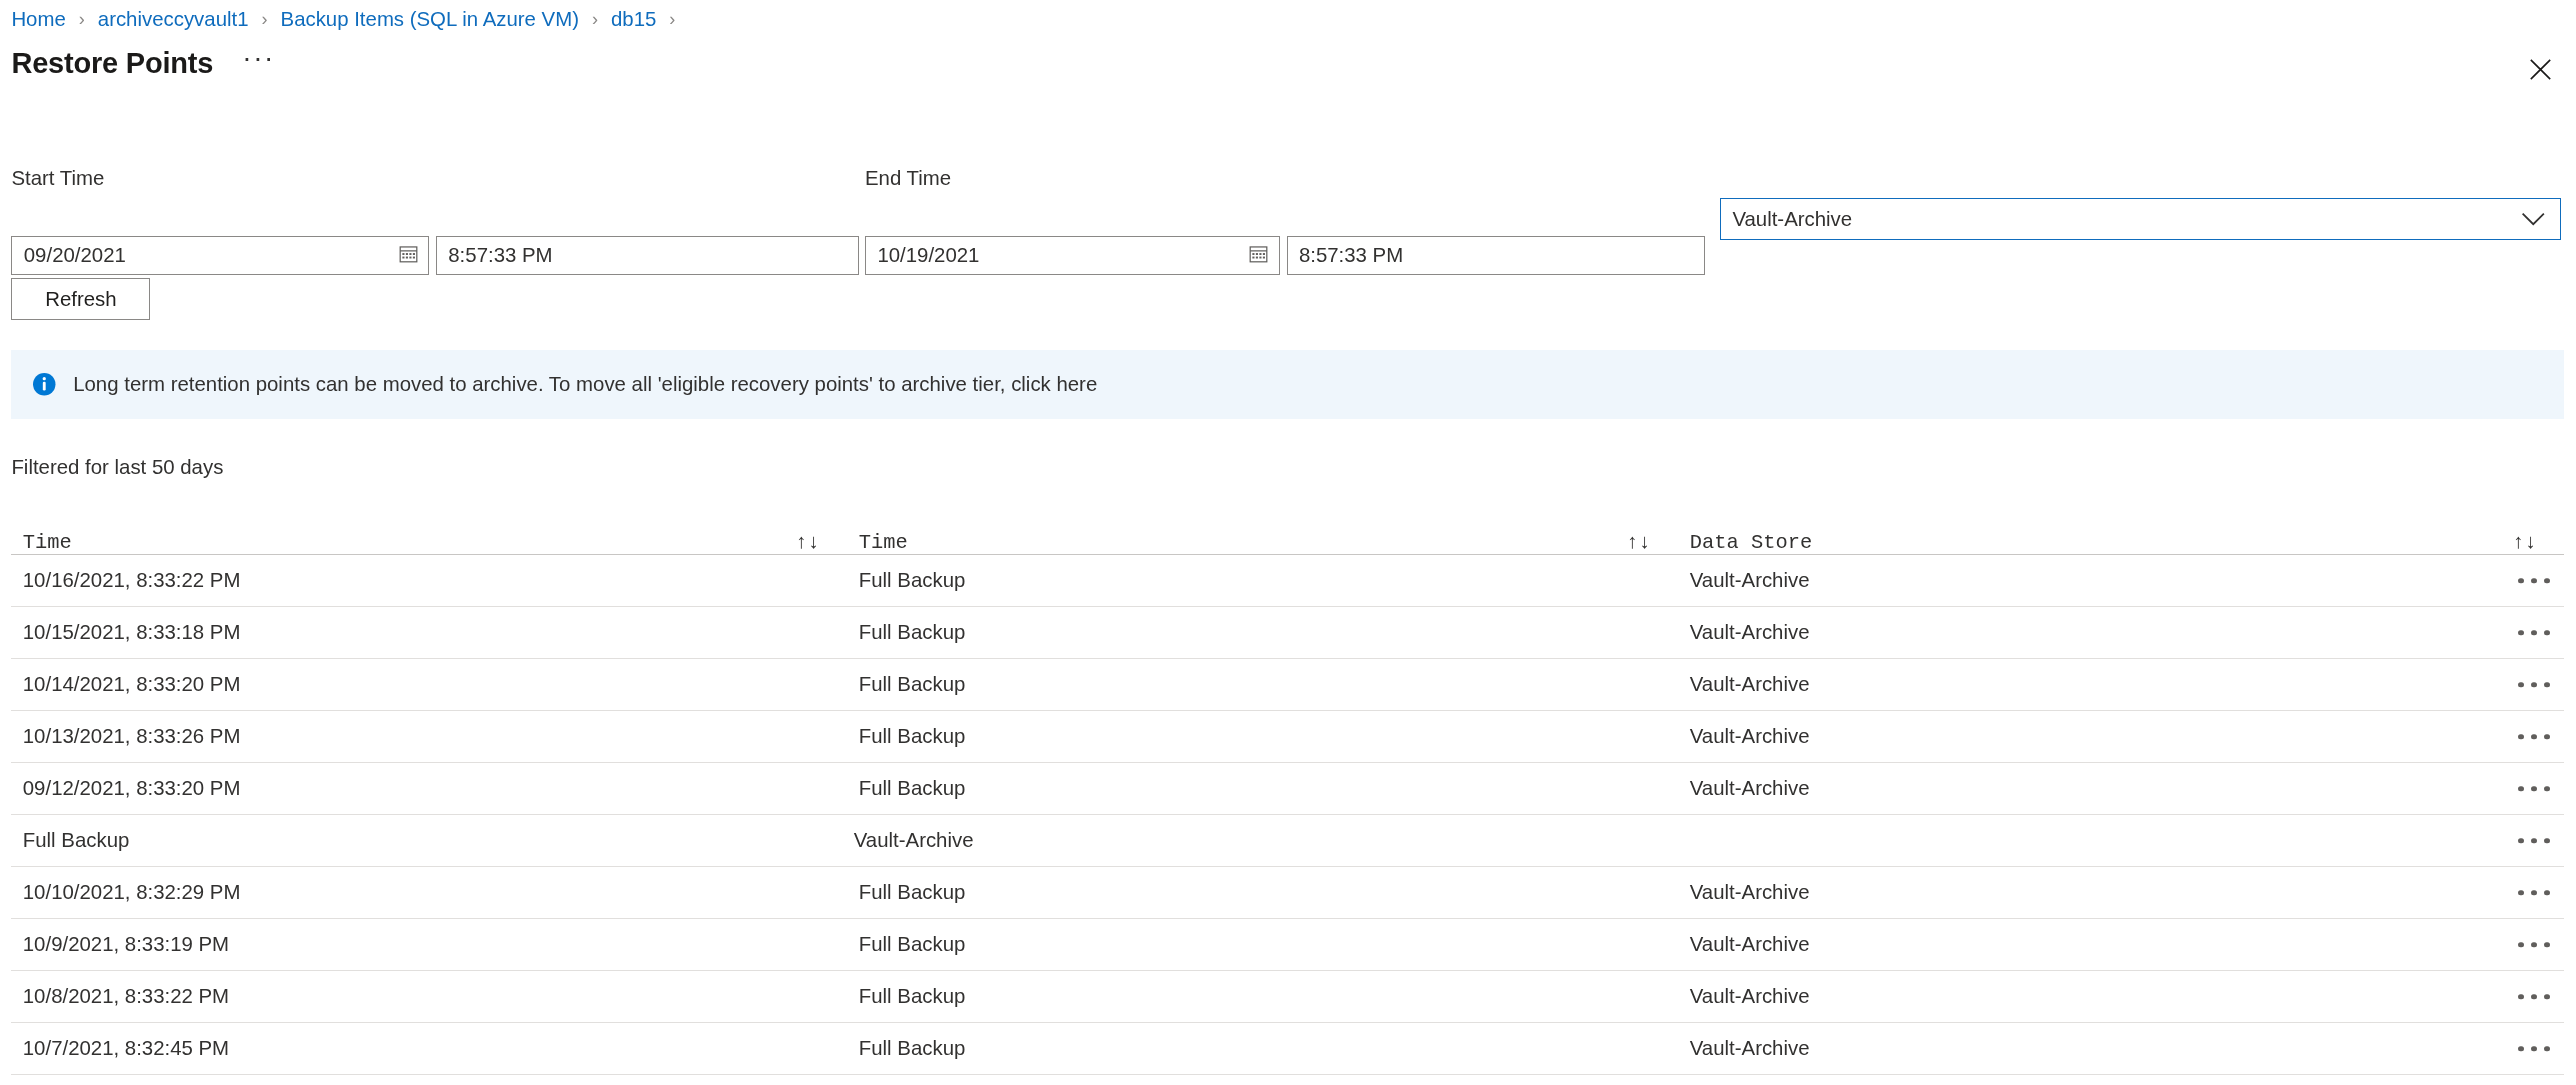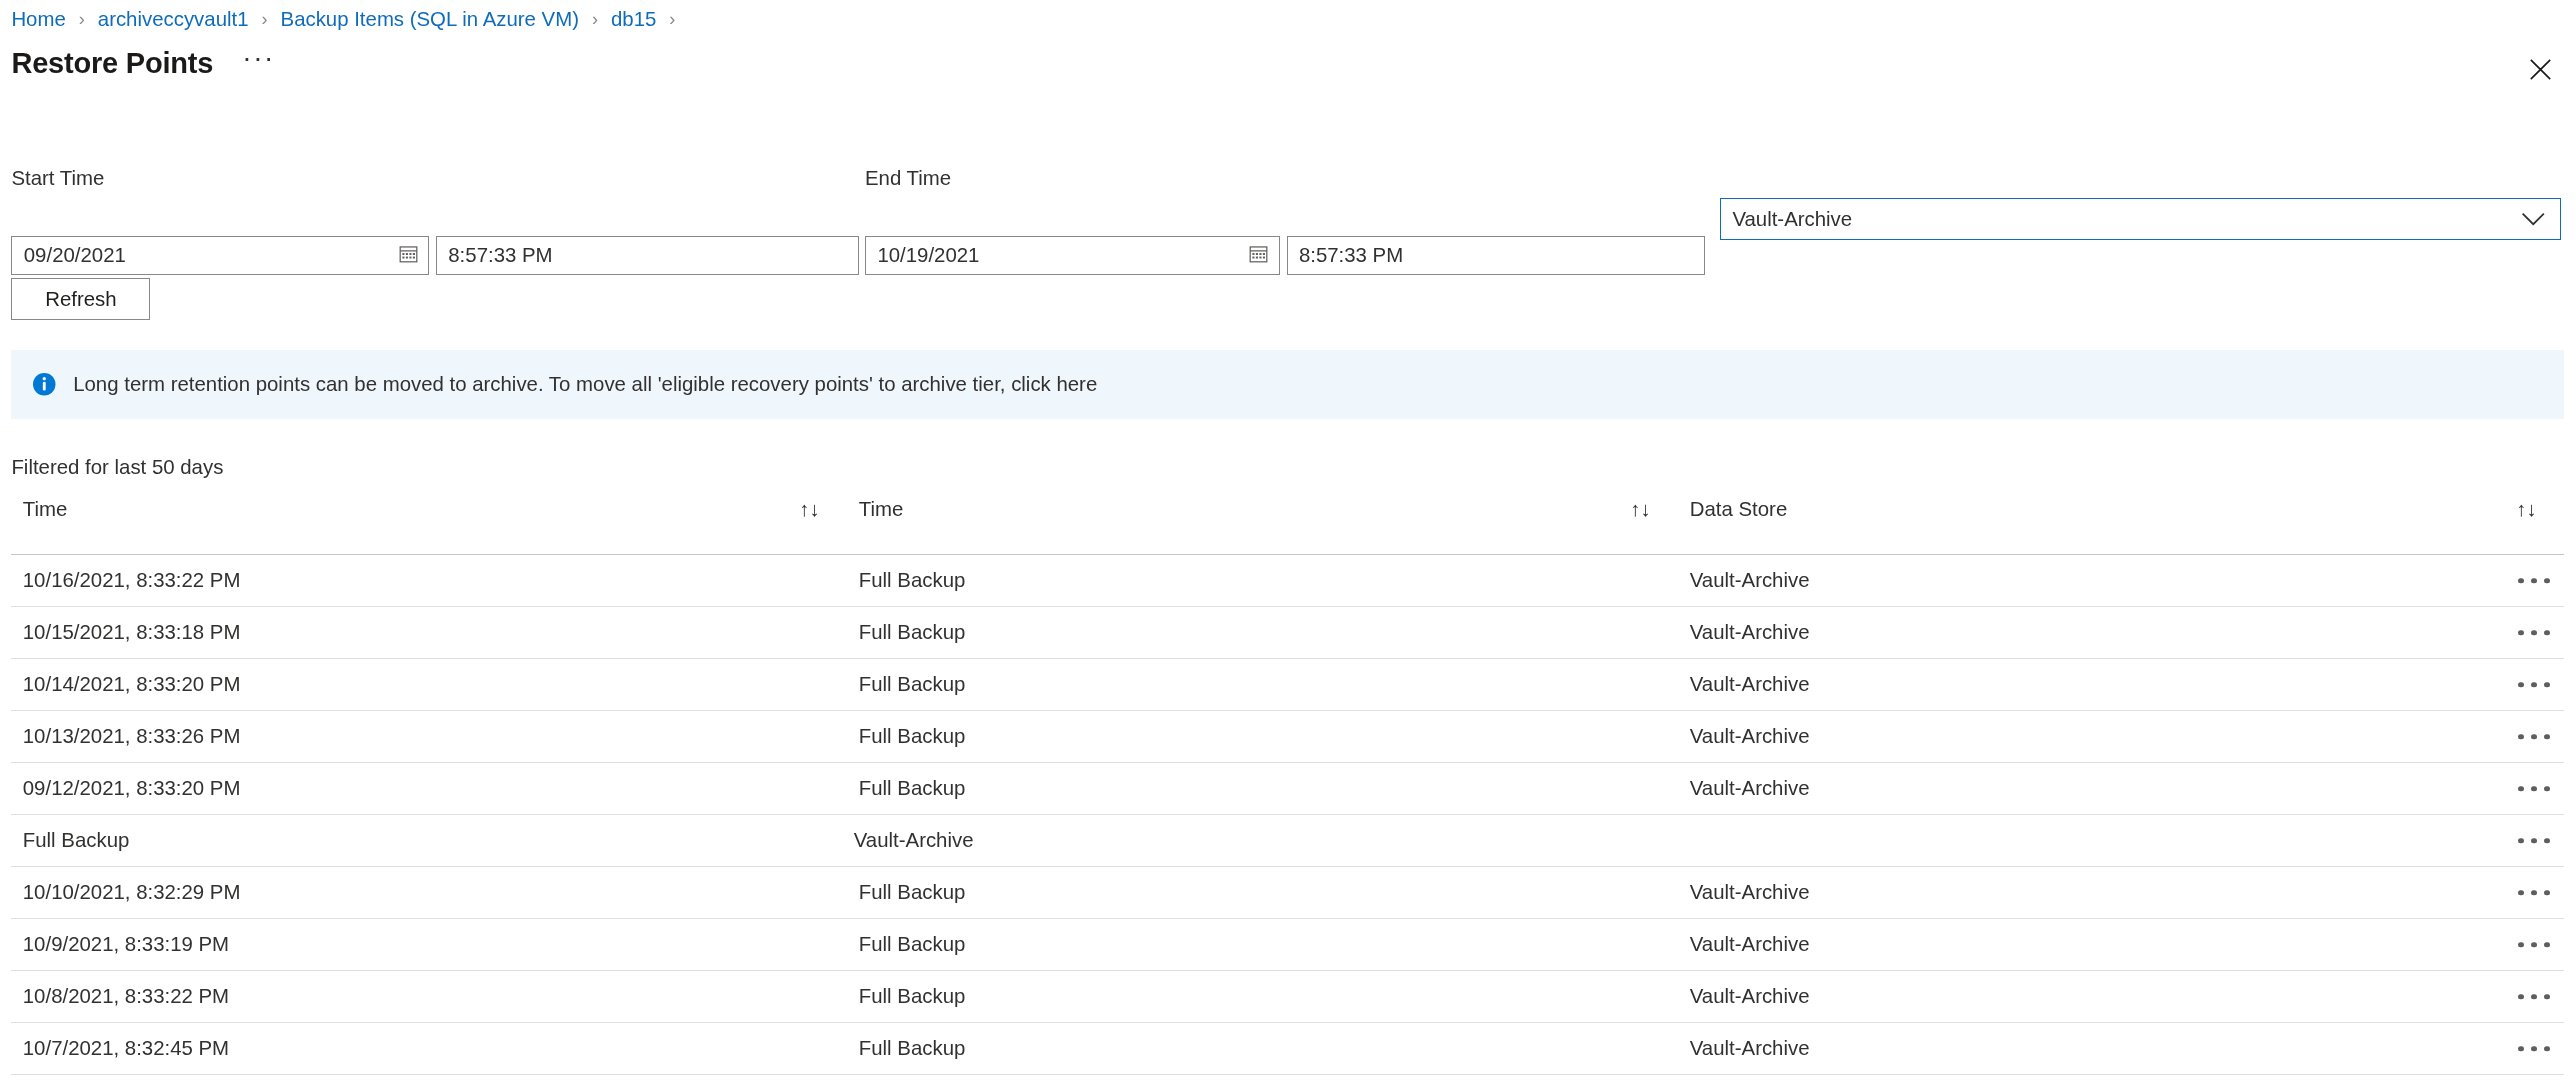--- a/index.html
+++ b/index.html
@@ -102,22 +102,22 @@
   }
 
   
   .table { position:absolute; left:11.4px; top: 498px; width: 2553px; }
   .thead {
     display:flex; align-items:center; height: 57px;
     border-bottom: 0.8px solid #c8c6c4;
     font-size: 20.4px; color:#323130;
   }
   .th {
-    display:flex; align-items:flex-start; justify-content:space-between;
-    height: 100%; cursor:pointer;
+    display:flex; align-items:flex-end; justify-content:space-between;
+    height: 100%; cursor:pointer;font-family:Liberation Mono, monospace;
   }
   .th .lbl { padding-left: 11.4px; }
   .th .sort { padding-right: 28px; display:flex; align-items:center; }
   .col-time  { width: 836px; }
   .col-type  { width: 831px; }
   .col-store { width: 886px; }
 
   .trow {
     display:flex; align-items:center; height: 52px;
     border-bottom: 0.8px solid #e1dfdd;

